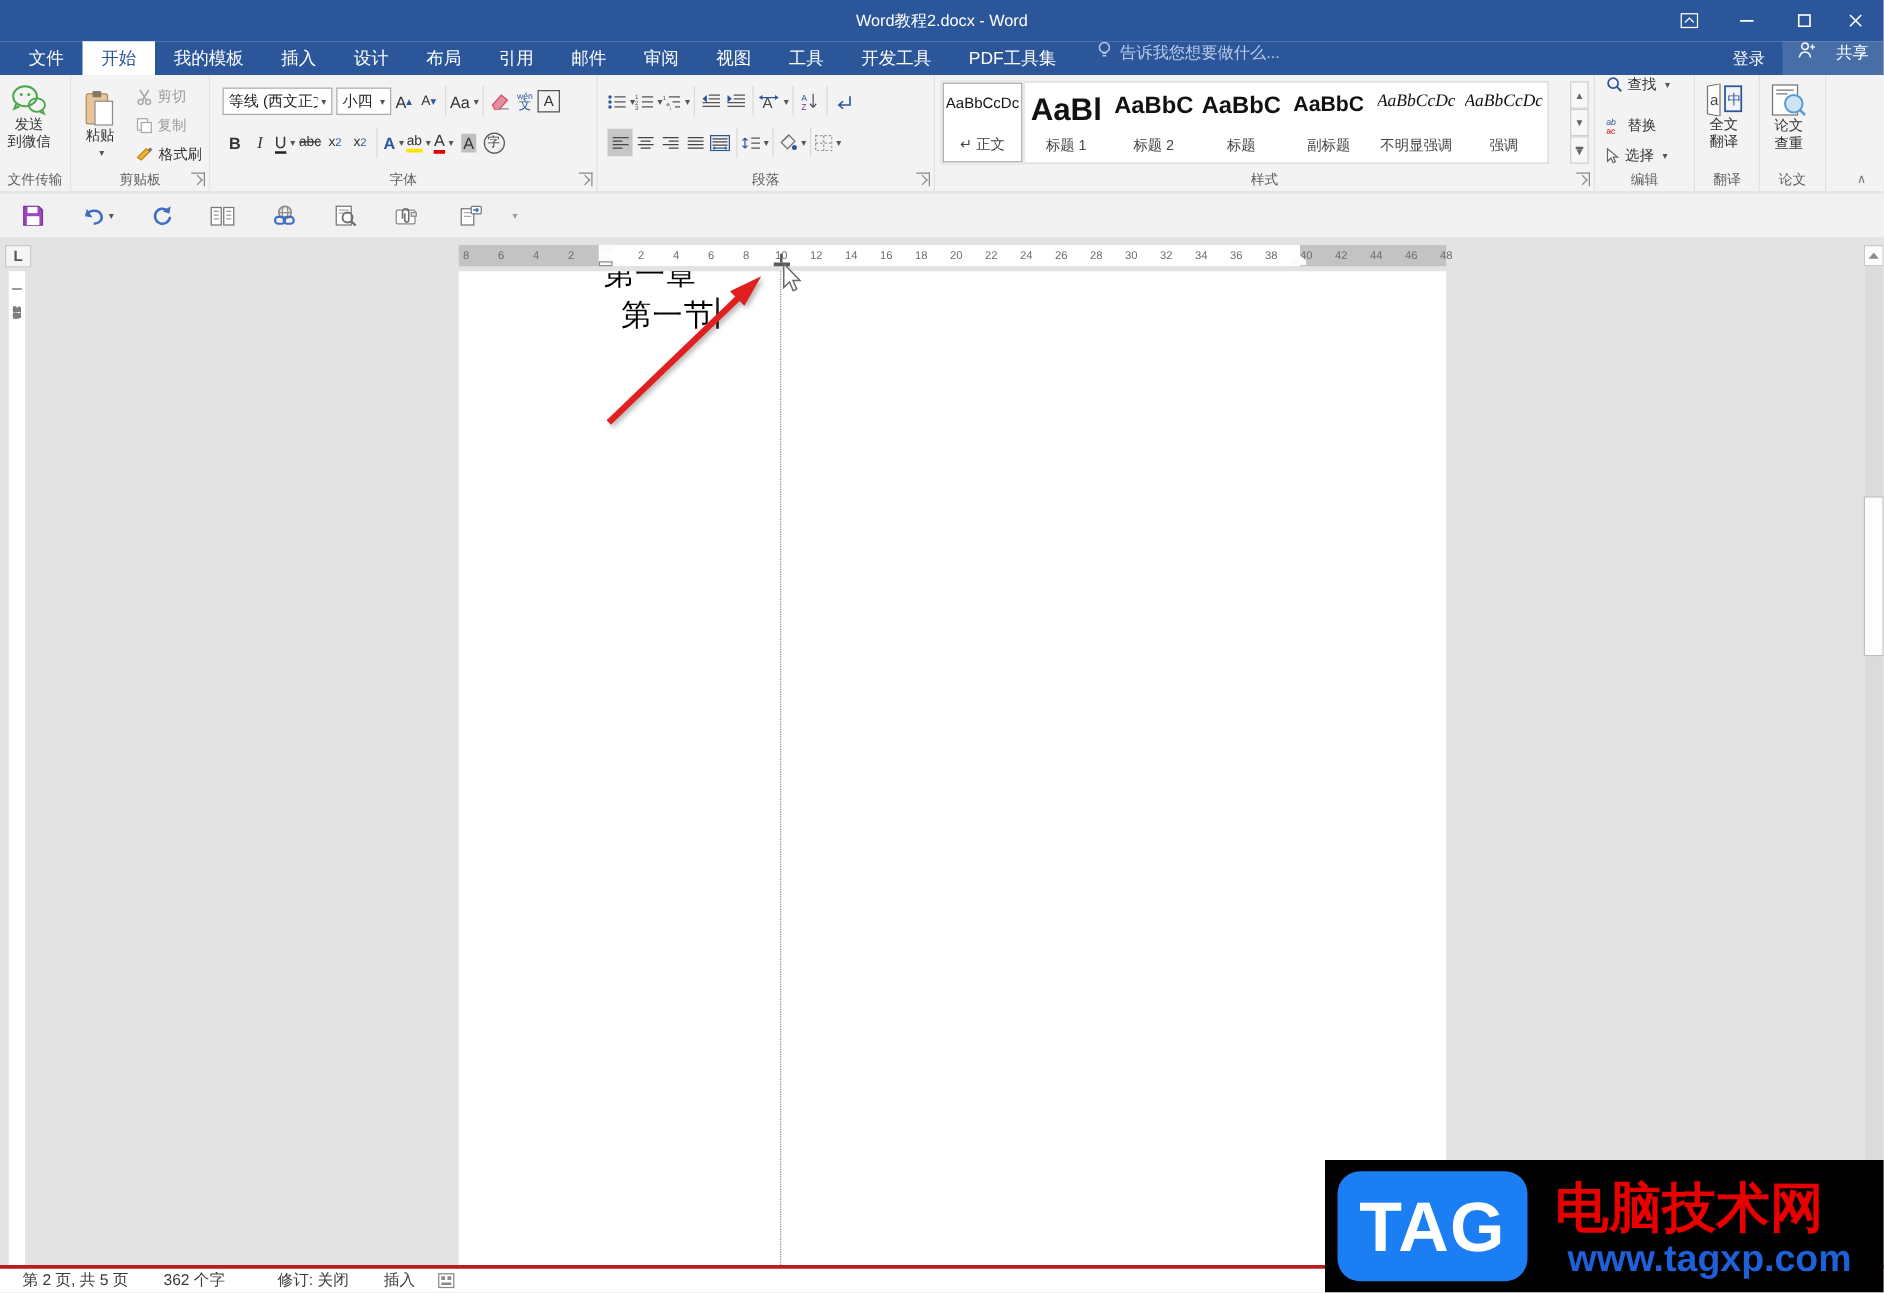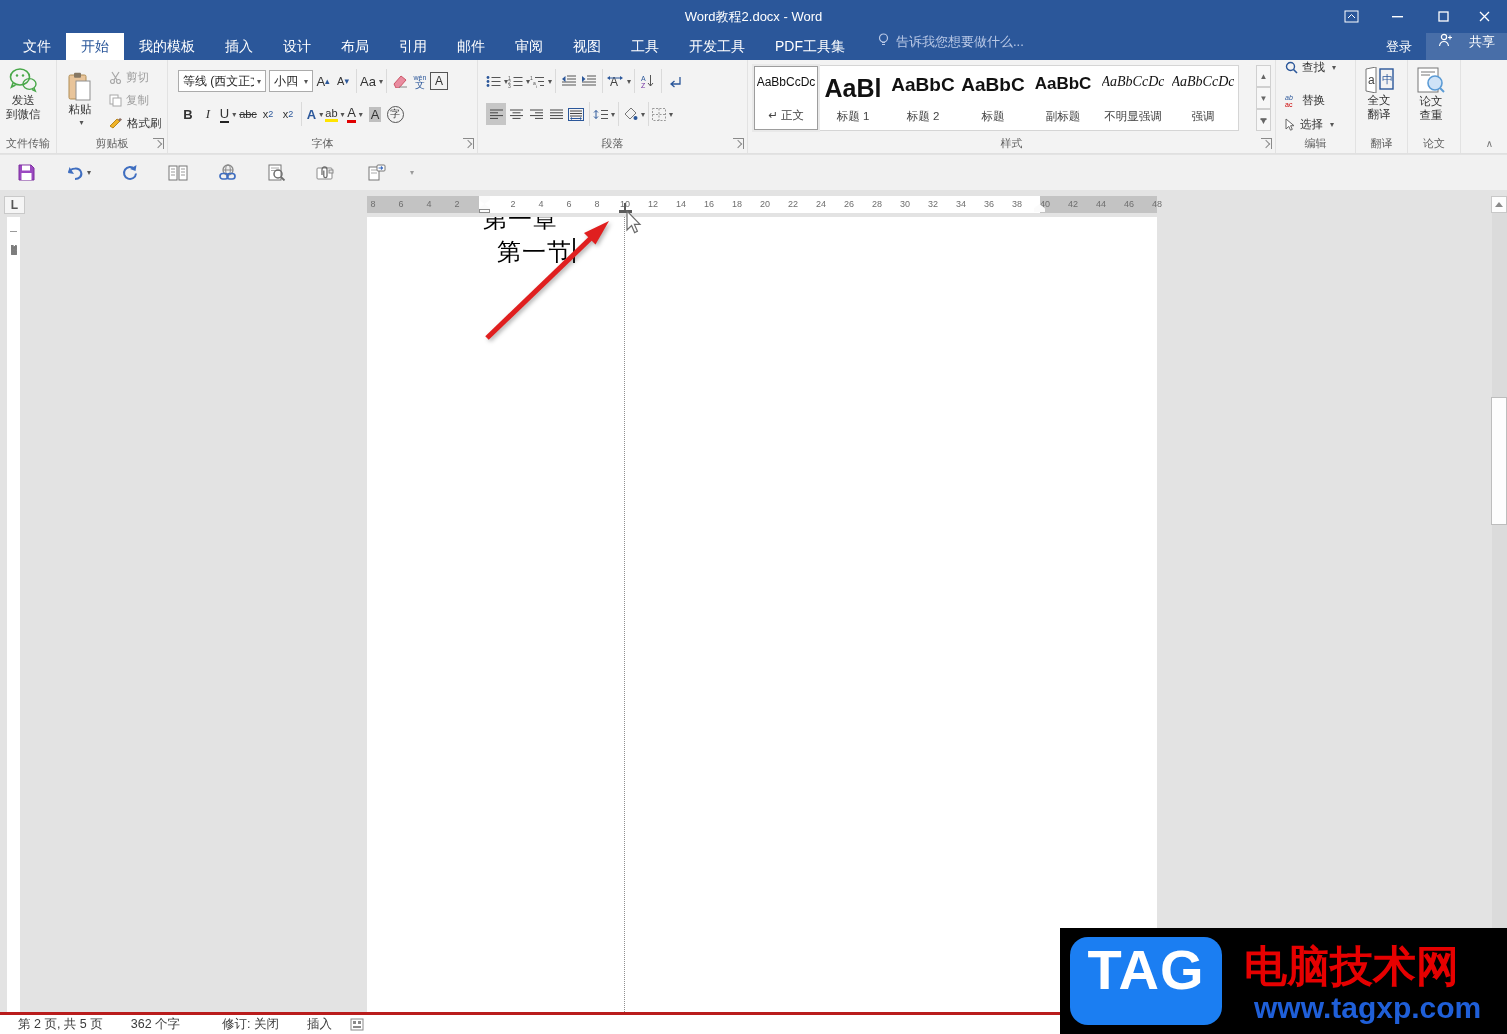--- a/index.html
+++ b/index.html
@@ -88,21 +88,21 @@
   #sb-up i{width:0;height:0;border-left:4px solid transparent;border-right:4px solid transparent;border-bottom:5px solid #8a8a8a}
   #sb-track{position:absolute;left:1492px;top:23px;width:15px;height:799px;background:#dbdbdb}
   #sb-thumb{position:absolute;left:1491px;top:207px;width:16px;height:128px;background:#fdfdfd;border:1px solid #bdbdbd}
 
   
   #statusbar{position:absolute;left:0;top:1012px;width:100%;height:22px;background:#fff;border-top:3px solid #b91c1c;display:flex;align-items:center;font-size:12.5px;color:#3a3a3a}
   #statusbar .sitem{white-space:nowrap}
 
   
   #watermark{position:absolute;left:1060px;top:928px;width:447px;height:106px;background:#000;z-index:60}
-  #tagbox{position:absolute;left:10px;top:9px;width:152px;height:88px;background:#1b7ef2;border-radius:18px;display:flex;justify-content:center}
+  #tagbox{position:absolute;left:10px;top:9px;width:152px;height:88px;background:#1b7ef2;border-radius:18px;display:flex;align-items:center;justify-content:center}
   #tagbox span{color:#fff;font-weight:bold;font-size:56px;letter-spacing:1px}
   #wm-site{position:absolute;left:184px;top:10px;font-size:43px;font-weight:bold;color:#e60000;white-space:nowrap}
   #wm-url{position:absolute;left:194px;top:63px;font-size:30px;font-weight:bold;color:#1f5fd8;white-space:nowrap}
 
   
   #redarrow{position:absolute;left:478px;top:16px;z-index:40;filter:drop-shadow(2px 2px 2px rgba(0,0,0,.3))}
   #mcursor{position:absolute;left:626px;top:20px;z-index:41}
 </style>
 </head>
 <body>

